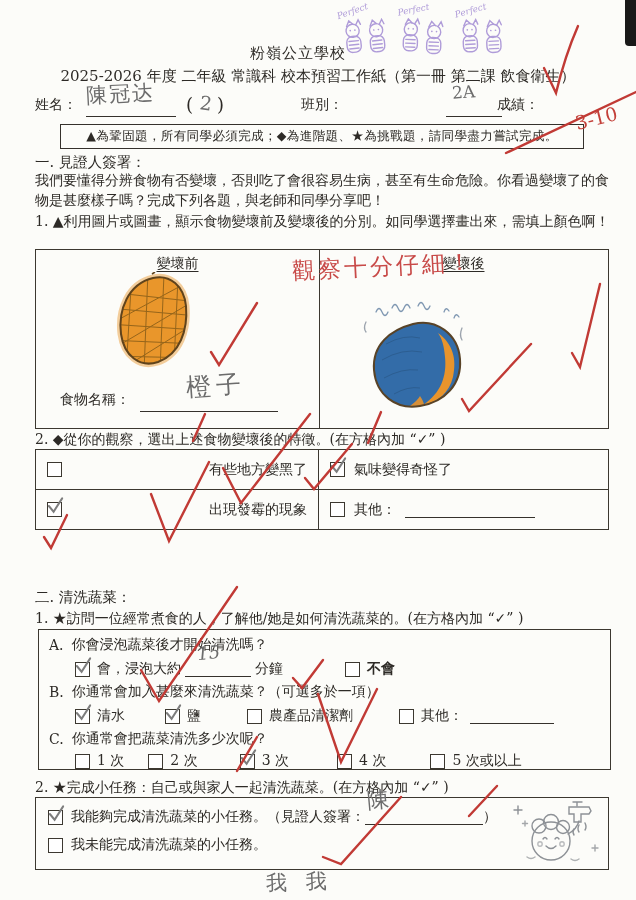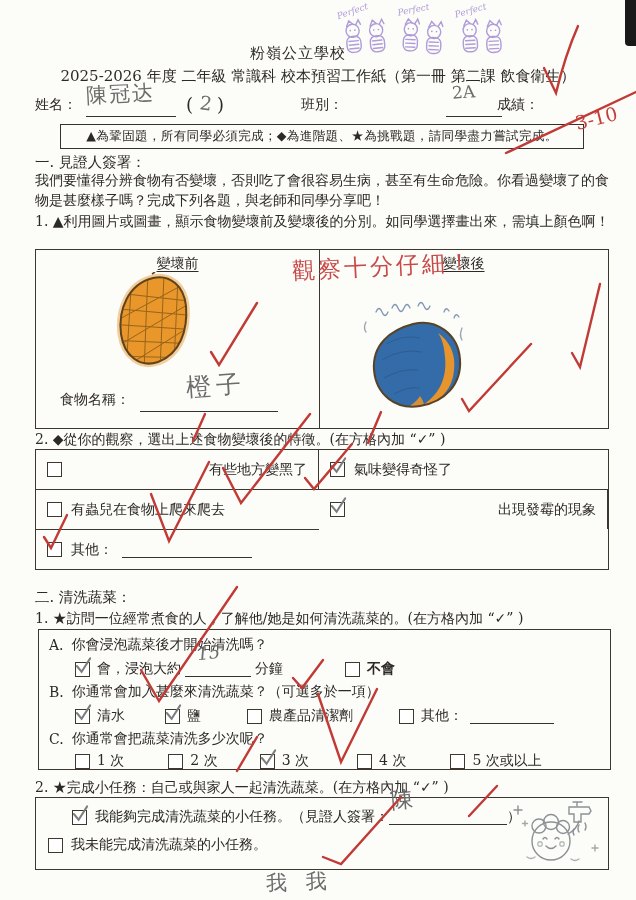--- a/index.html
+++ b/index.html
@@ -169,24 +169,20 @@
       <span>有些地方變黑了</span>
     </div>
     <div class="fcell">
       <span class="cb checked">
           <svg>
             <use href="#sym-tick"></use>
           </svg>
         </span>
       <span>氣味變得奇怪了</span>
     </div>
-    <div class="fcell">
-      <span class="cb"></span>
-      <span>有蟲兒在食物上爬來爬去</span>
-    </div>
     <div class="fcell c1 last">
       <span class="cb checked">
           <svg>
             <use href="#sym-tick"></use>
           </svg>
         </span>
       <span>出現發霉的現象</span>
     </div>
     <div class="fcell last">
       <span class="cb"></span>
@@ -258,21 +254,21 @@
 
     <div class="irow" style="top:100px;">
       <span style="margin-right:8px;">C.</span>
       <span>你通常會把蔬菜清洗多少次呢？</span>
     </div>
     <div class="irow" style="top:122px;left:36px;">
       <span class="opt">
         <span class="cb"></span>
         <span>1 次</span>
       </span>
-      <span class="opt" style="margin-left:44px;">
+      <span class="opt" style="margin-left:24px;">
         <span class="cb"></span>
         <span>2 次</span>
       </span>
       <span class="opt" style="margin-left:42px;">
         <span class="cb checked">
             <svg>
               <use href="#sym-tick"></use>
             </svg>
           </span>
         <span>3 次</span>
@@ -285,21 +281,21 @@
         <span class="cb"></span>
         <span>5 次或以上</span>
       </span>
     </div>
   </div>
 
   
   <div class="abs" style="left:35px;top:779px;width:580px;">2. ★完成小任務：自己或與家人一起清洗蔬菜。(在方格內加 “✓” )</div>
 
   <div class="abs box" style="left:35px;top:797px;width:572px;height:71px;">
-    <div class="irow" style="top:10px;left:12px;margin-left:24px;">
+    <div class="irow" style="top:10px;left:12px;">
       <span class="cb checked">
           <svg>
             <use href="#sym-tick"></use>
           </svg>
         </span>
       <span style="margin-left:8px;">我能夠完成清洗蔬菜的小任務。（見證人簽署：</span>
       <span class="blank" style="width:118px;">
         <span class="pencil-fill" style="left:2px;top:-24px;font-size:22px;transform:rotate(-5deg);">陳</span>
       </span>
       <span>）</span>

